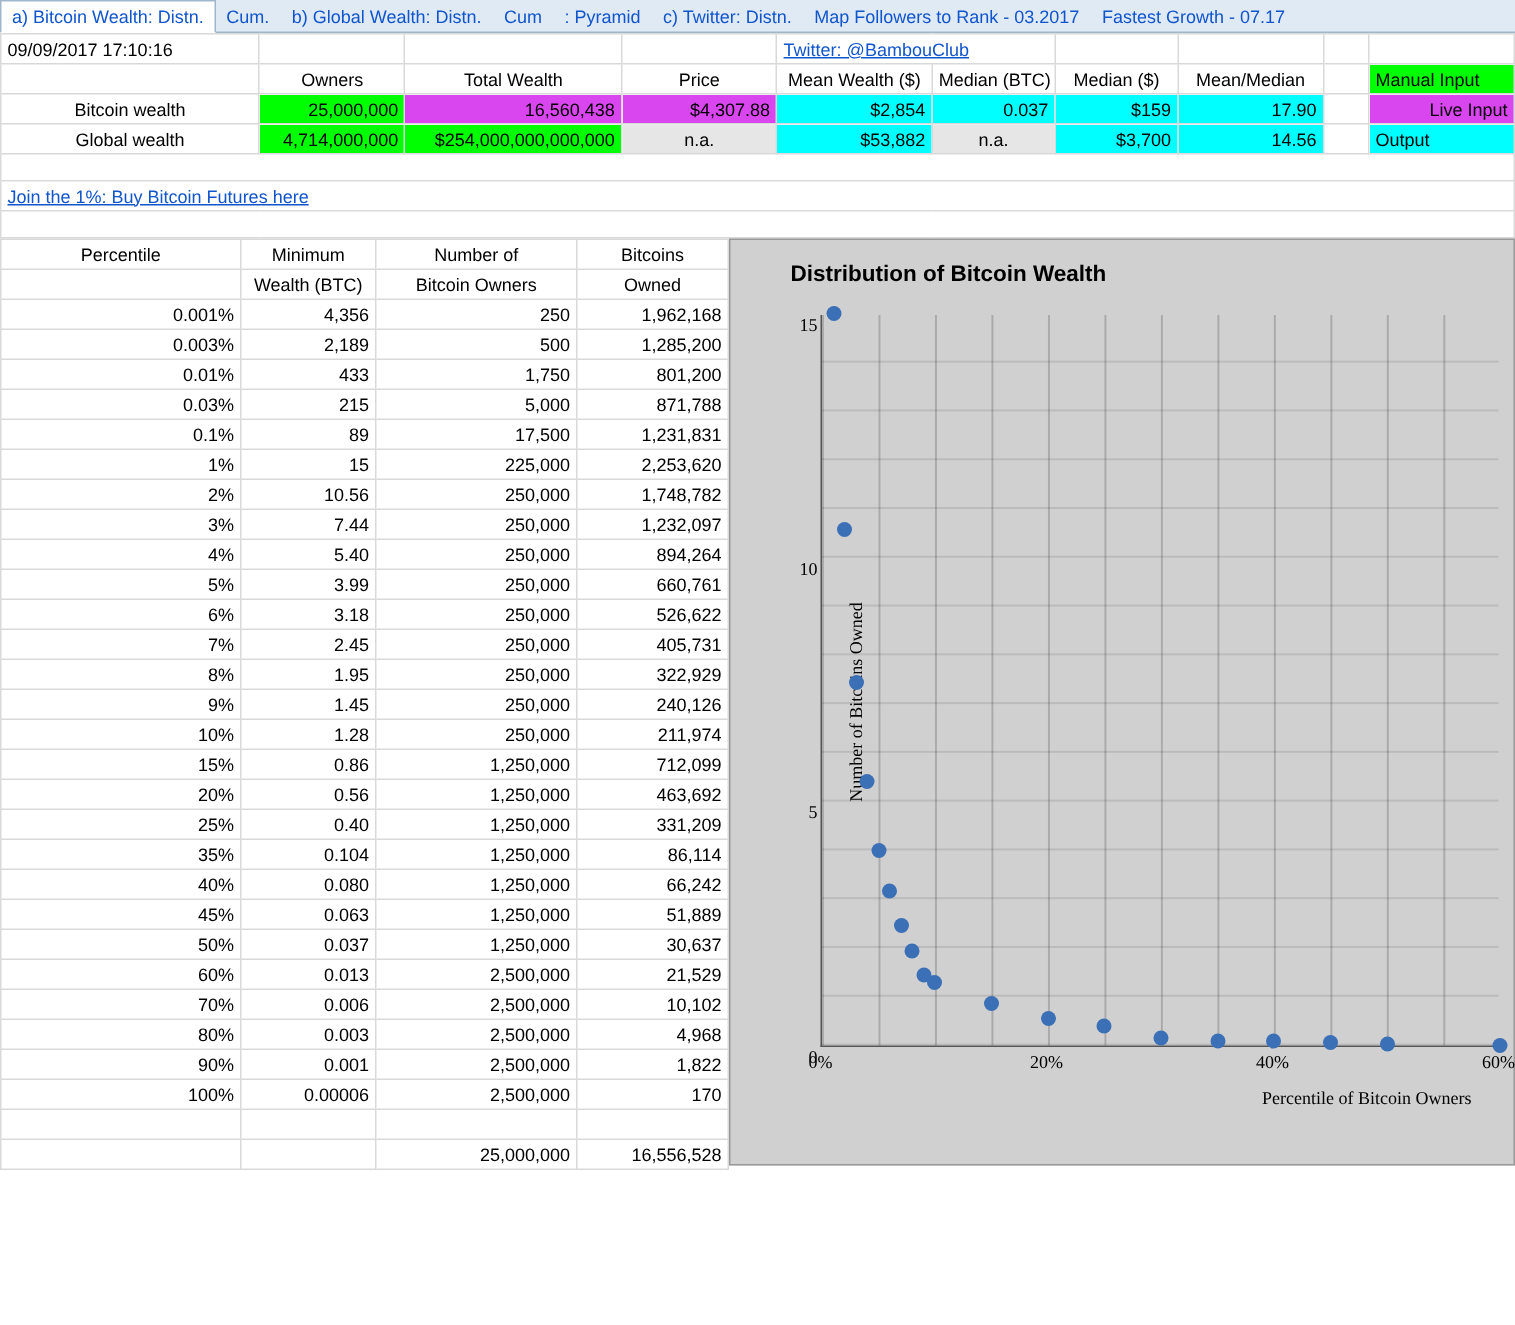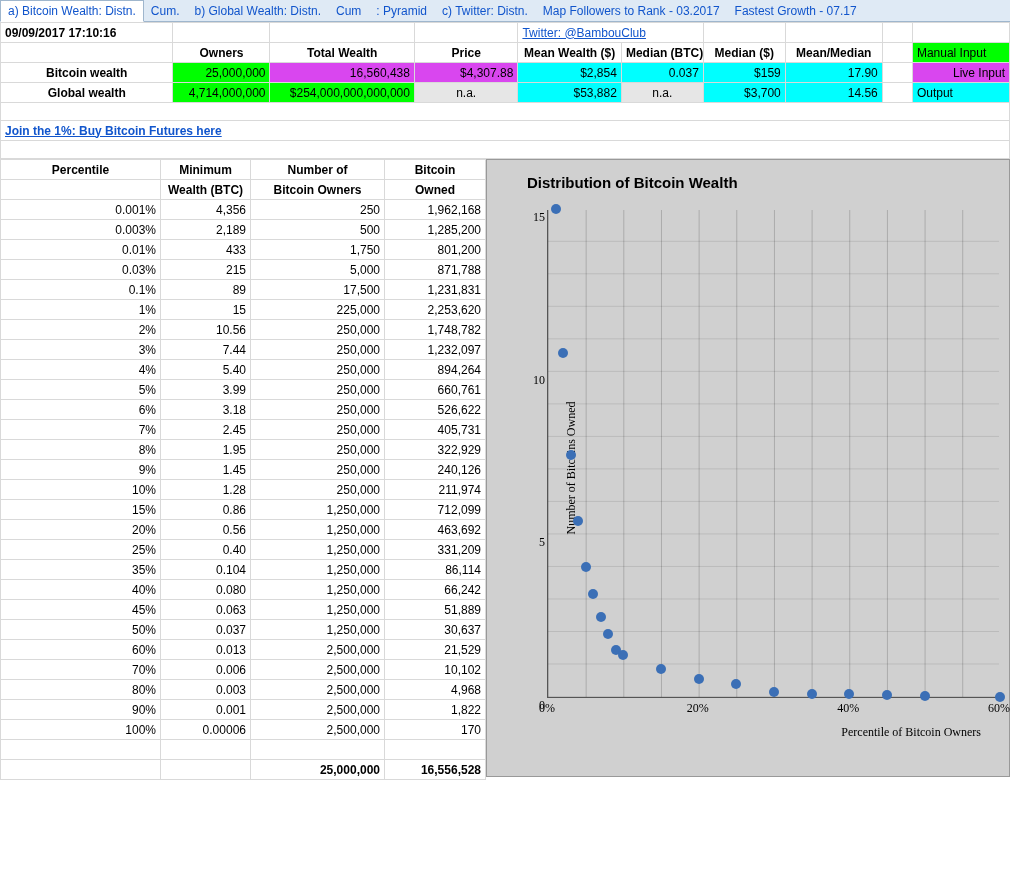--- a/index.html
+++ b/index.html
@@ -36,21 +36,21 @@
   table.sheet { border-collapse: collapse; table-layout: fixed; }
   table.sheet td, table.sheet th {
     border: 1px solid #d9d9d9;
     padding: 2px 4px;
     font-size: 12px;
     height: 20px;
     vertical-align: middle;
     overflow: hidden;
     white-space: nowrap;
   }
-  .bold { font-weight: bold; }
+  .bold { font-weight: normal; }
   .center { text-align: center; }
   .right { text-align: right; }
   .bg-green { background: #00ff00; }
   .bg-yellow { background: #d946ef; text-align: right; }
   .bg-cyan { background: #00ffff; }
   .bg-grey { background: #e6e6e6; }
   a.link { color: #1155cc; text-decoration: underline; cursor: pointer; }
 
   .main-row { display: flex; align-items: flex-start; }
 
@@ -205,21 +205,21 @@
         <col style="width:160px">
         <col style="width:90px">
         <col style="width:134px">
         <col style="width:101px">
       </colgroup>
     <tbody id="dist-body">
         <tr>
           <td class="bold center">Percentile</td>
           <td class="bold center">Minimum</td>
           <td class="bold center">Number of</td>
-          <td class="bold center">Bitcoin</td>
+          <td class="bold center">Bitcoins</td>
         </tr>
         <tr>
           <td></td>
           <td class="bold center">Wealth (BTC)</td>
           <td class="bold center">Bitcoin Owners</td>
           <td class="bold center">Owned</td>
         </tr>
         <tr>
           <td class="right">0.001%</td>
           <td class="right">4,356</td>

